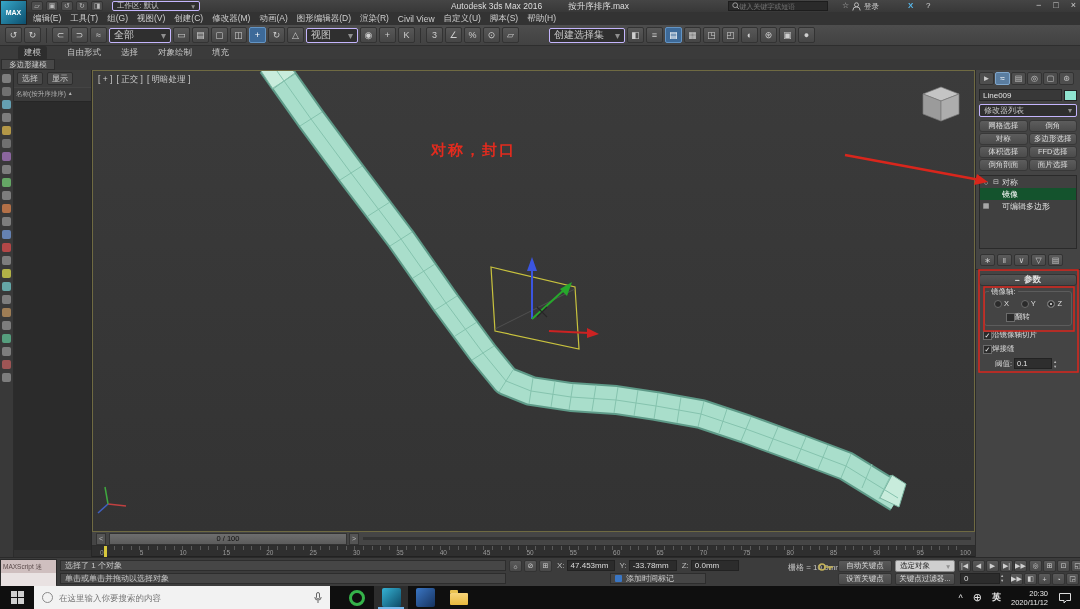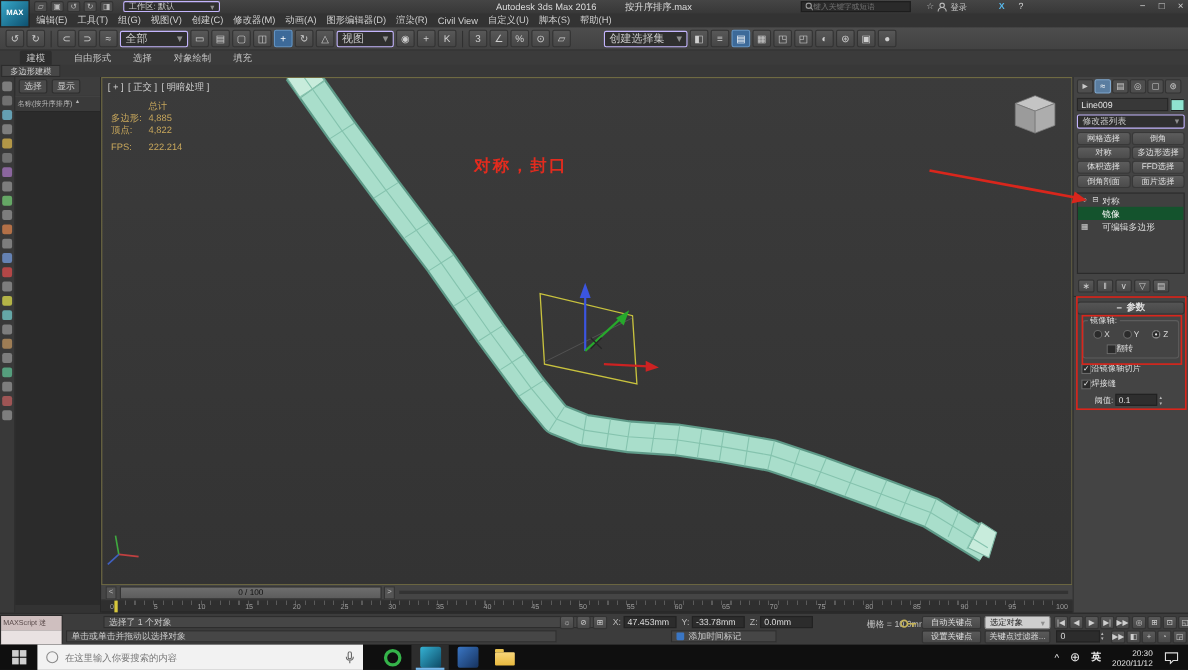--- a/index.html
+++ b/index.html
@@ -314,38 +314,20 @@
     </div>
     <div id="sebody"></div>
   </div>
 
   <div class="abs" id="viewport">
     <div class="abs" id="vplabel">
       <span>[ + ]</span>
       <span>[ 正交 ]</span>
       <span>[ 明暗处理 ]</span>
     </div>
-    <div class="abs" id="stats">
-      <div style="padding-left:34px;">总计</div>
-      <div>
-
-      <div class="srow">
-            <span class="sk">多边形:</span>
-            <span>4,885</span>
-          </div>
-          <div class="srow">
-            <span class="sk">顶点:</span>
-            <span>4,822</span>
-          </div>
-        </div>
-      <div class="srow" style="margin-top:4px;">
-          <span class="sk">FPS:</span>
-          <span>222.214</span>
-        </div>
-    </div>
     <div class="abs nw" id="vpnote">对称，封口</div>
 
     <svg class="abs" style="left:0;top:0;" width="881" height="460" viewBox="92 70 881 460">
 
       <g>
         <path d="M271,63 L310,118 L350,172 L400,238 L445,302 L482,352 L505,380 L530,390 L570,396 L615,399 L655,405 L700,413 L745,428 L800,448 L845,465 L897,497" fill="none" stroke="#5e9a88" stroke-width="30" stroke-linejoin="round"></path>
         <path d="M271,63 L310,118 L350,172 L400,238 L445,302 L482,352 L505,380 L530,390 L570,396 L615,399 L655,405 L700,413 L745,428 L800,448 L845,465 L897,497" fill="none" stroke="#a9decb" stroke-width="26" stroke-linejoin="round"></path>
         <polygon points="281,56 294,72 272,88 260,70" fill="#c8ecdc" stroke="#7ab3a0" stroke-width="1"></polygon>
         <polygon points="891,474 905,483 898,506 879,497" fill="#c8ecdc" stroke="#7ab3a0" stroke-width="1"></polygon>
         <path d="M271,63 L310,118 L350,172 L400,238 L445,302 L482,352 L505,380 L530,390 L570,396 L615,399 L655,405 L700,413 L745,428 L800,448 L845,465 L897,497" fill="none" stroke="#85c3ae" stroke-width="1"></path>
@@ -513,21 +495,21 @@
         <span>95</span>
         <span>100</span>
       </div>
   </div>
 
   <div class="abs" id="statusbar">
     <div class="abs" id="mxs">
       <div class="p1 nw">MAXScript 迷</div>
       <div class="p2"></div>
     </div>
-    <div class="abs sfield" style="left:60px;top:2px;width:446px;margin-left:34px;">选择了 1 个对象</div>
+    <div class="abs sfield" style="left:60px;top:2px;width:446px;">选择了 1 个对象</div>
     <div class="abs sfield" style="left:60px;top:15px;width:446px;">单击或单击并拖动以选择对象</div>
     <div class="abs" style="left:509px;top:2px;display:flex;gap:2px;">
 
     <span class="pnavico">☼</span>
         <span class="pnavico">⊘</span>
         <span class="pnavico">⊞</span>
       </div>
     <div class="abs" style="left:552px;top:2px;display:flex;align-items:center;">
 
     <span style="display:inline-flex;align-items:center;">

